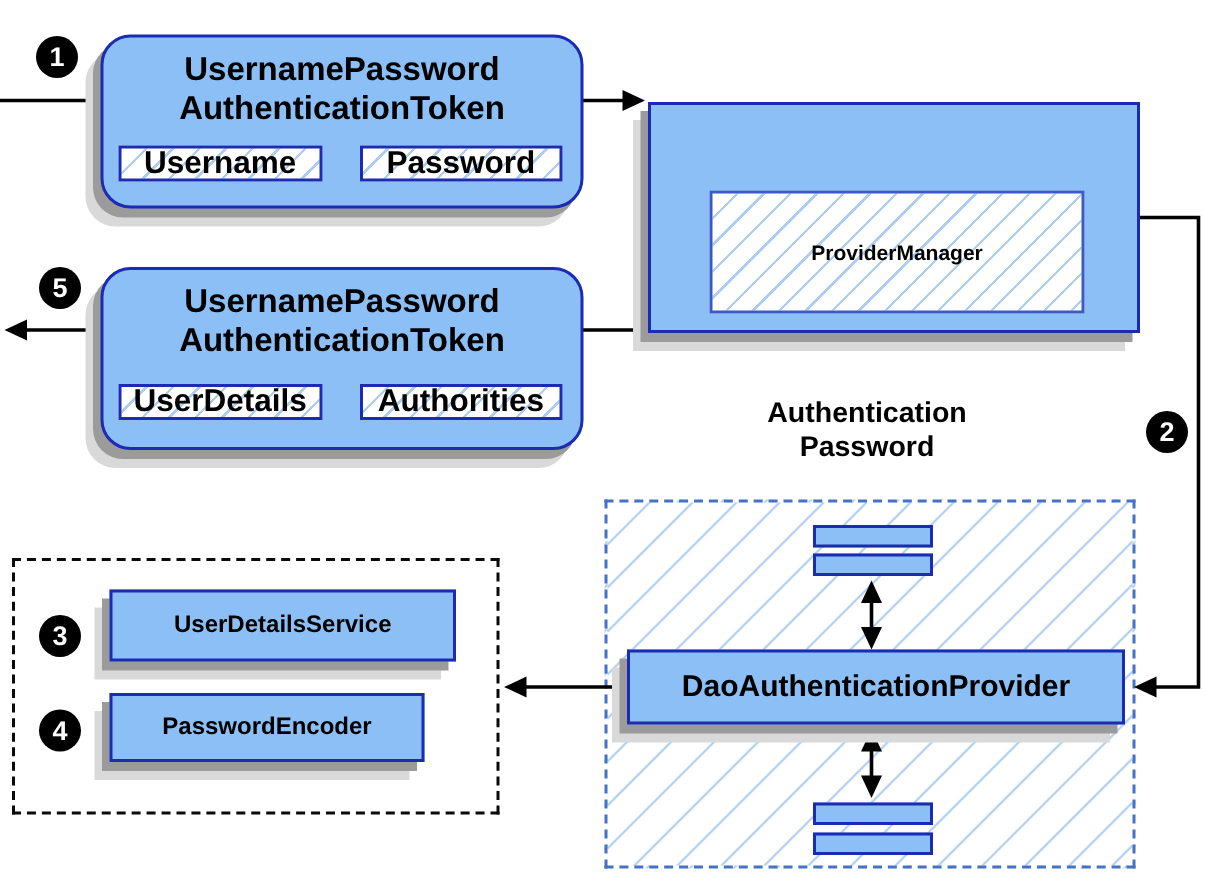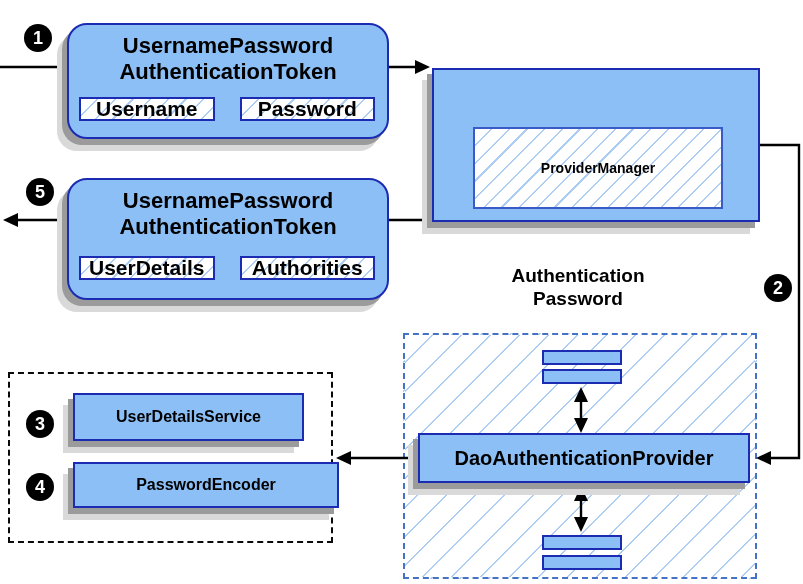--- a/index.html
+++ b/index.html
@@ -72,21 +72,21 @@
     position:absolute;width:80px;height:15px;box-sizing:border-box;z-index:3;
     background:var(--box-fill);border:2px solid var(--box-border);
   }
   .dao{left:418px;top:433px;width:332px;height:50px;font-size:20px;}
   .dottedbox{
     position:absolute;left:8px;top:372px;width:325px;height:171px;box-sizing:border-box;
     border:2.5px dashed #0a0a0a;z-index:1;
   }
   .svcbox{font-size:16px;}
   .svc1{left:73px;top:393px;width:231px;height:48px;}
-  .svc2{left:73px;top:462px;width:266px;height:46px;}
+  .svc2{left:73px;top:462px;width:210px;height:46px;}
 </style>
 </head>
 <body>
 
 <div class="canvas">
 
   <svg class="connectors" width="803" height="584">
     <g>
       <line x1="0" y1="67" x2="417" y2="67"></line>
       <polygon points="430,67 415,60 415,74"></polygon>

